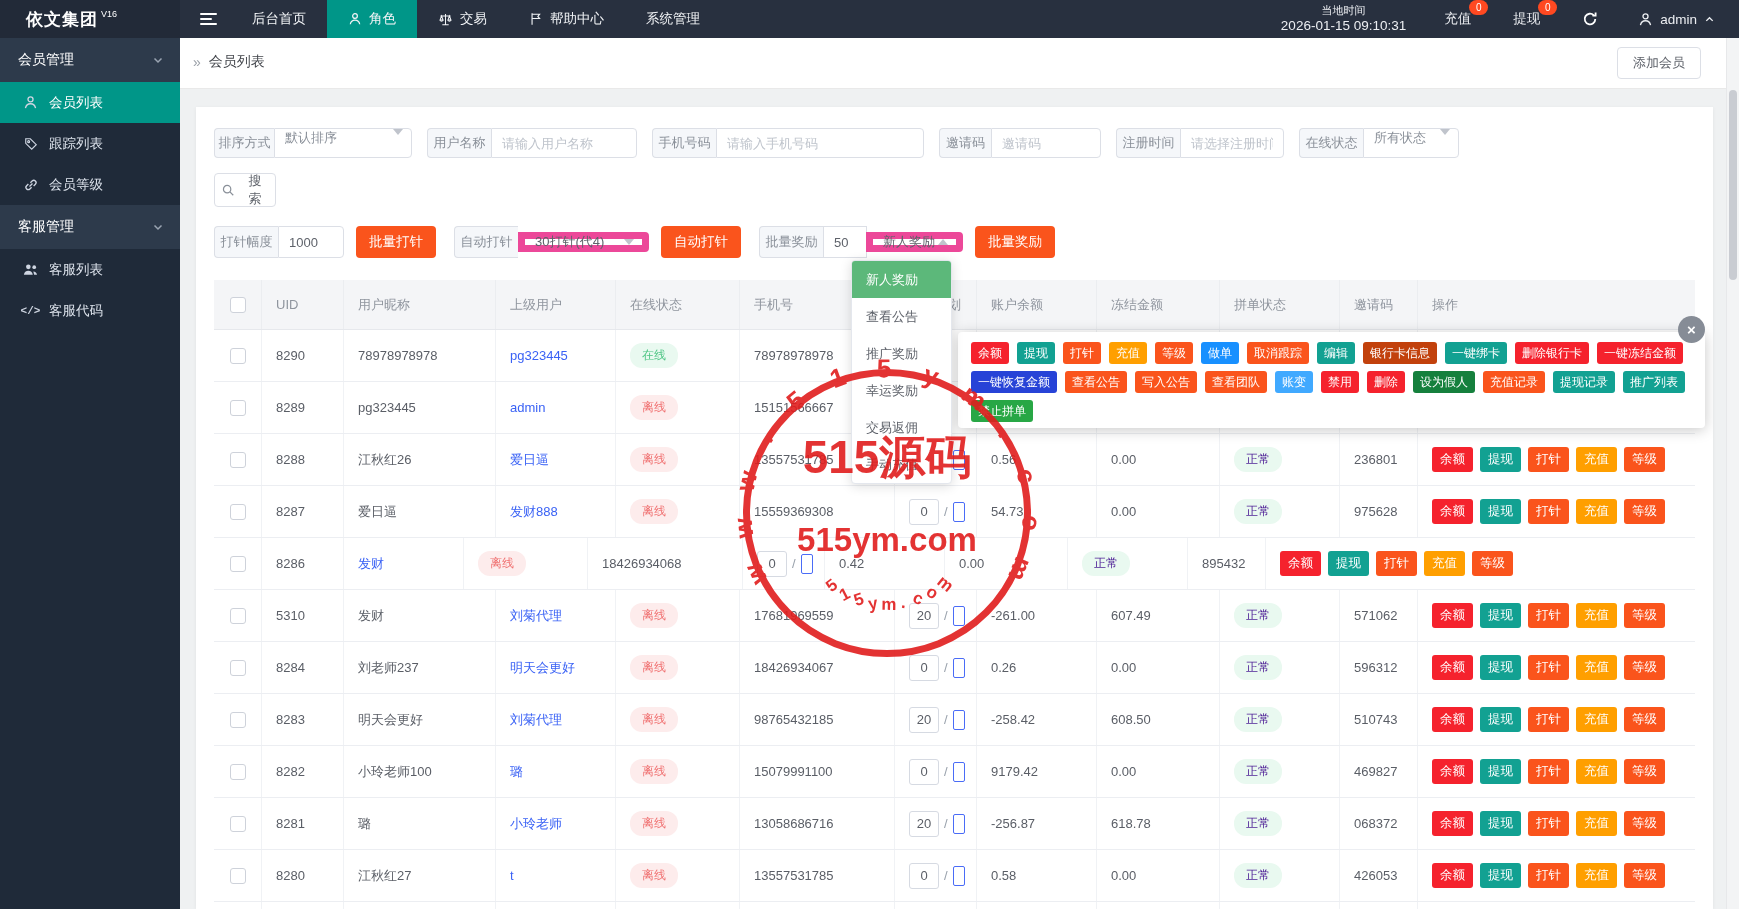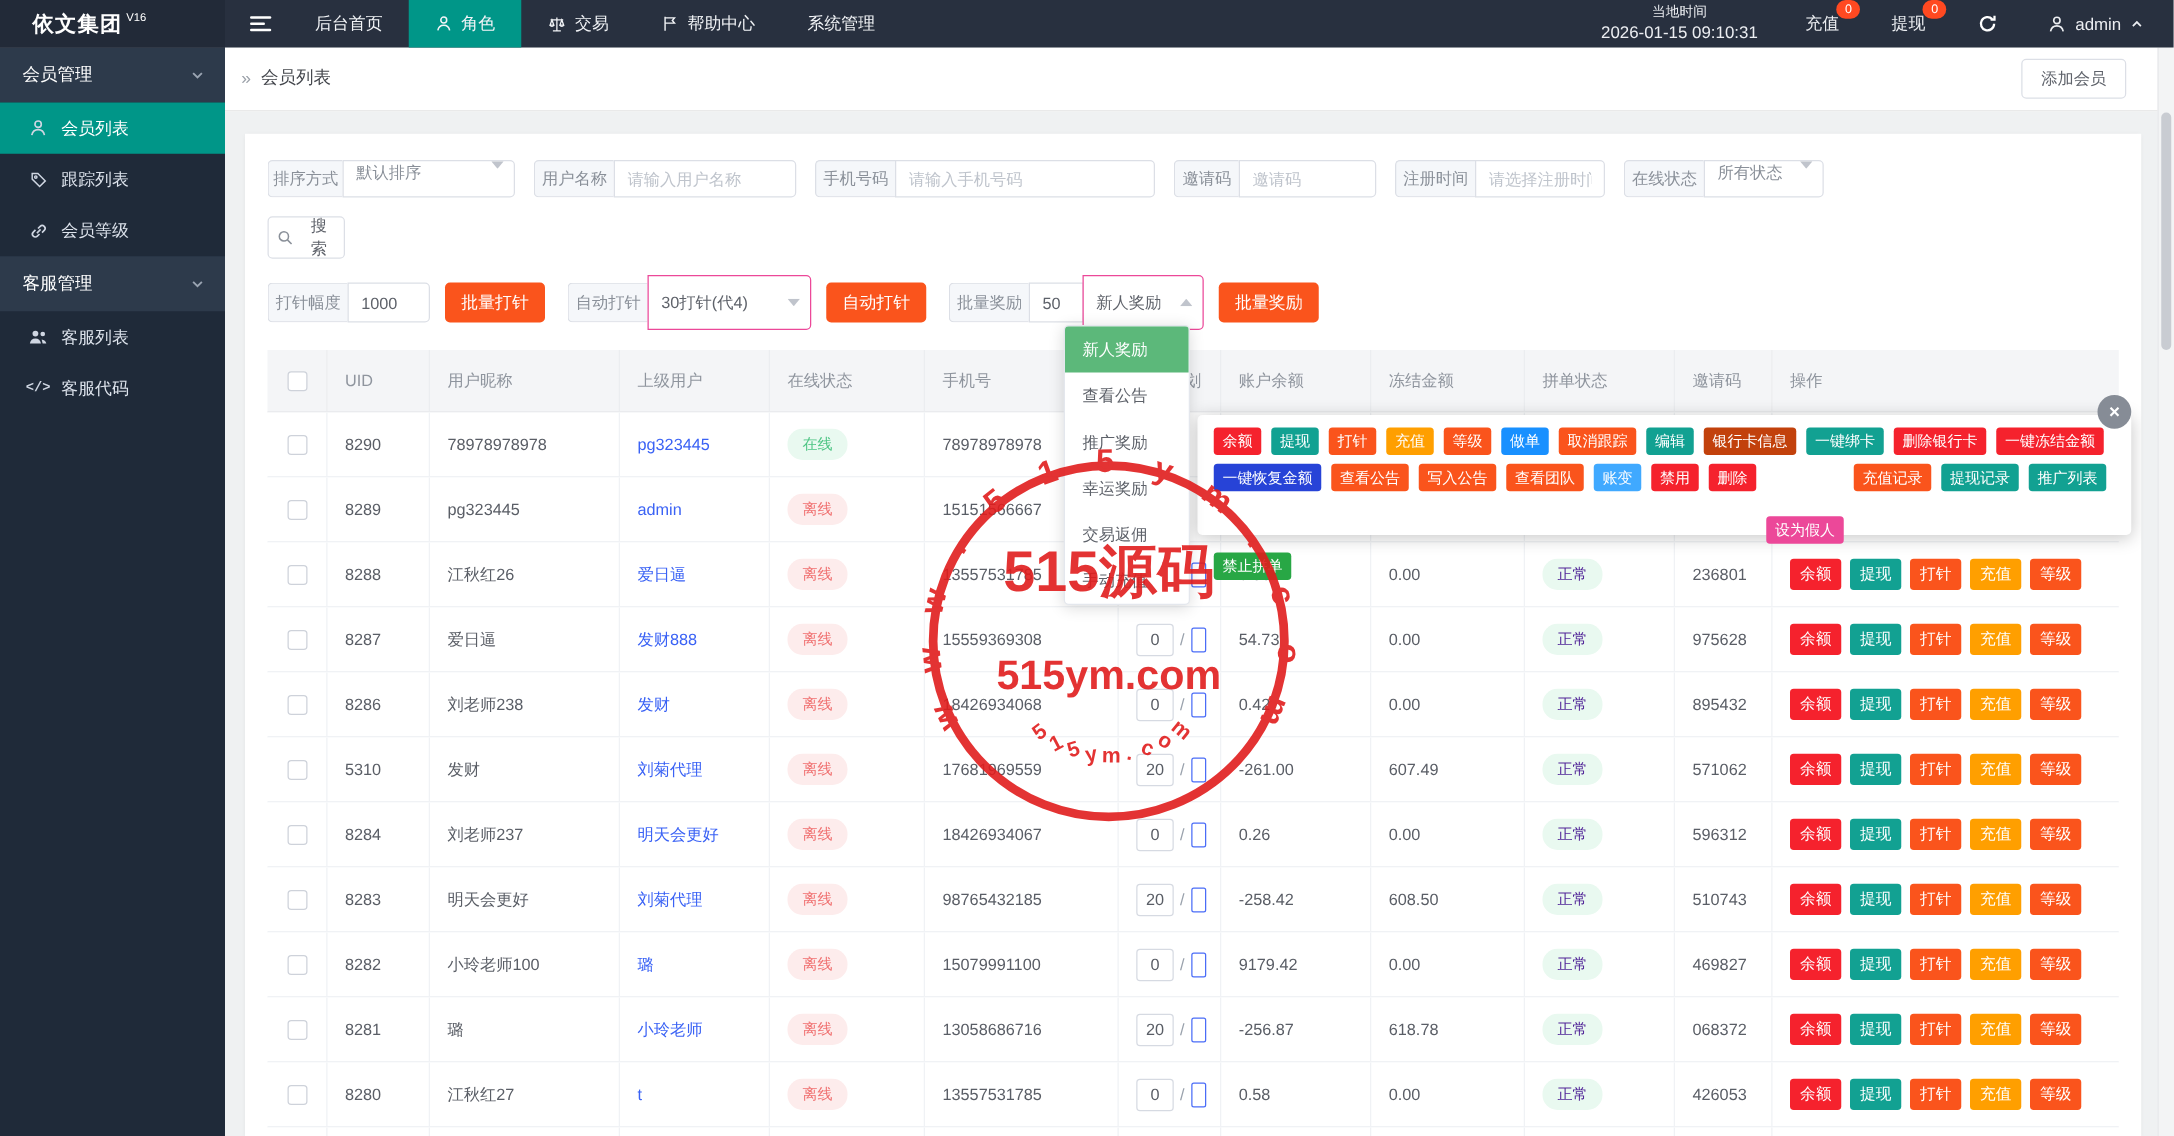--- a/index.html
+++ b/index.html
@@ -59,21 +59,21 @@
   
   .search-btn{position:absolute;left:18px;top:66px;width:62px;height:34px;border:1px solid #dcdfe6;
               border-radius:4px;background:#fff;font-size:13px;color:#5e626a;display:flex;align-items:center;
               justify-content:center;gap:6px;cursor:pointer}
   
   .batchbar{position:absolute;left:18px;top:119px;height:32px;display:flex;align-items:center}
   .blabel{height:32px;line-height:30px;background:#f5f7fa;border:1px solid #dcdfe6;border-right:none;
           border-radius:4px 0 0 4px;font-size:13px;color:#8a9099;text-align:center;box-sizing:border-box}
   .binput{height:32px;box-sizing:border-box;border:1px solid #dcdfe6;border-radius:0 4px 4px 0;
           font-size:13px;color:#5e626a;padding:0 10px;outline:none}
-  .bsel{height:44px;box-sizing:border-box;border:1px solid #ec4899;background:#fff;display:flex;
+  .bsel{height:20px;box-sizing:border-box;border:7px solid #ec4899;background:#fff;display:flex;
         align-items:center;justify-content:space-between;padding:0 8px 0 10px;font-size:13px;color:#5e626a;
         cursor:pointer;border-radius:0 4px 4px 0}
   .obtn{height:32px;padding:0 13px;margin-left:12px;background:#fa541c;color:#fff;border:none;
         border-radius:4px;font-size:13.5px;cursor:pointer}
   .gap18{width:18px}
   
   .ddpanel{position:absolute;left:655px;top:153px;width:99px;background:#fff;border:1px solid #e4e7ed;
            box-shadow:0 2px 12px rgba(0,0,0,.14);border-radius:4px;z-index:30;overflow:hidden}
   .dditem{height:37px;line-height:37px;padding-left:14px;font-size:13px;color:#5e626a;cursor:pointer}
   .dditem.sel{background:#5cb87a;color:#fff}
@@ -478,21 +478,20 @@
           <button class="rbtn" style="background: rgb(250, 84, 28);">打针</button>
           <button class="rbtn" style="background: rgb(255, 159, 0);">充值</button>
           <button class="rbtn" style="background: rgb(250, 84, 28);">等级</button>
         </div>
       </div>
       <div class="trow">
         <div class="tcell ccell" style="width: 48px;">
           <span class="cb"></span>
         </div>
         <div class="tcell" style="width: 82px;">8286</div>
-        <div class="tcell" style="width: 152px;">刘老师238</div>
         <div class="tcell" style="width: 120px;">
           <a class="plink">发财</a>
         </div>
         <div class="tcell" style="width: 124px;">
           <span class="pill off">离线</span>
         </div>
         <div class="tcell" style="width: 155px;">18426934068</div>
         <div class="tcell" style="width: 82px;">
           <input class="plan-inp" value="0" style="">
           <span class="plan-sep">/</span>
@@ -736,21 +735,21 @@
         <button class="pbtn" style="background: rgb(245, 34, 45);">一键冻结金额</button>
       </div>
       <div class="prow">
         <button class="pbtn" style="background: rgb(39, 67, 215);">一键恢复金额</button>
         <button class="pbtn" style="background: rgb(250, 84, 28);">查看公告</button>
         <button class="pbtn" style="background: rgb(250, 84, 28);">写入公告</button>
         <button class="pbtn" style="background: rgb(250, 84, 28);">查看团队</button>
         <button class="pbtn" style="background: rgb(64, 169, 255);">账变</button>
         <button class="pbtn" style="background: rgb(245, 34, 45);">禁用</button>
         <button class="pbtn" style="background: rgb(245, 34, 45);">删除</button>
-        <button class="pbtn" style="background: #ec4899; margin-top: 42px;">设为假人</button>
+        <button class="pbtn" style="background: #15803d;">设为假人</button>
         <button class="pbtn" style="background: rgb(250, 84, 28);">充值记录</button>
         <button class="pbtn" style="background: rgb(18, 161, 146);">提现记录</button>
         <button class="pbtn" style="background: rgb(18, 161, 146);">推广列表</button>
       </div>
       <div class="prow">
         <button class="pbtn" style="background: rgb(40, 167, 69);">禁止拼单</button>
       </div>
     </div>
   <div class="popup-close">×</div>
 

